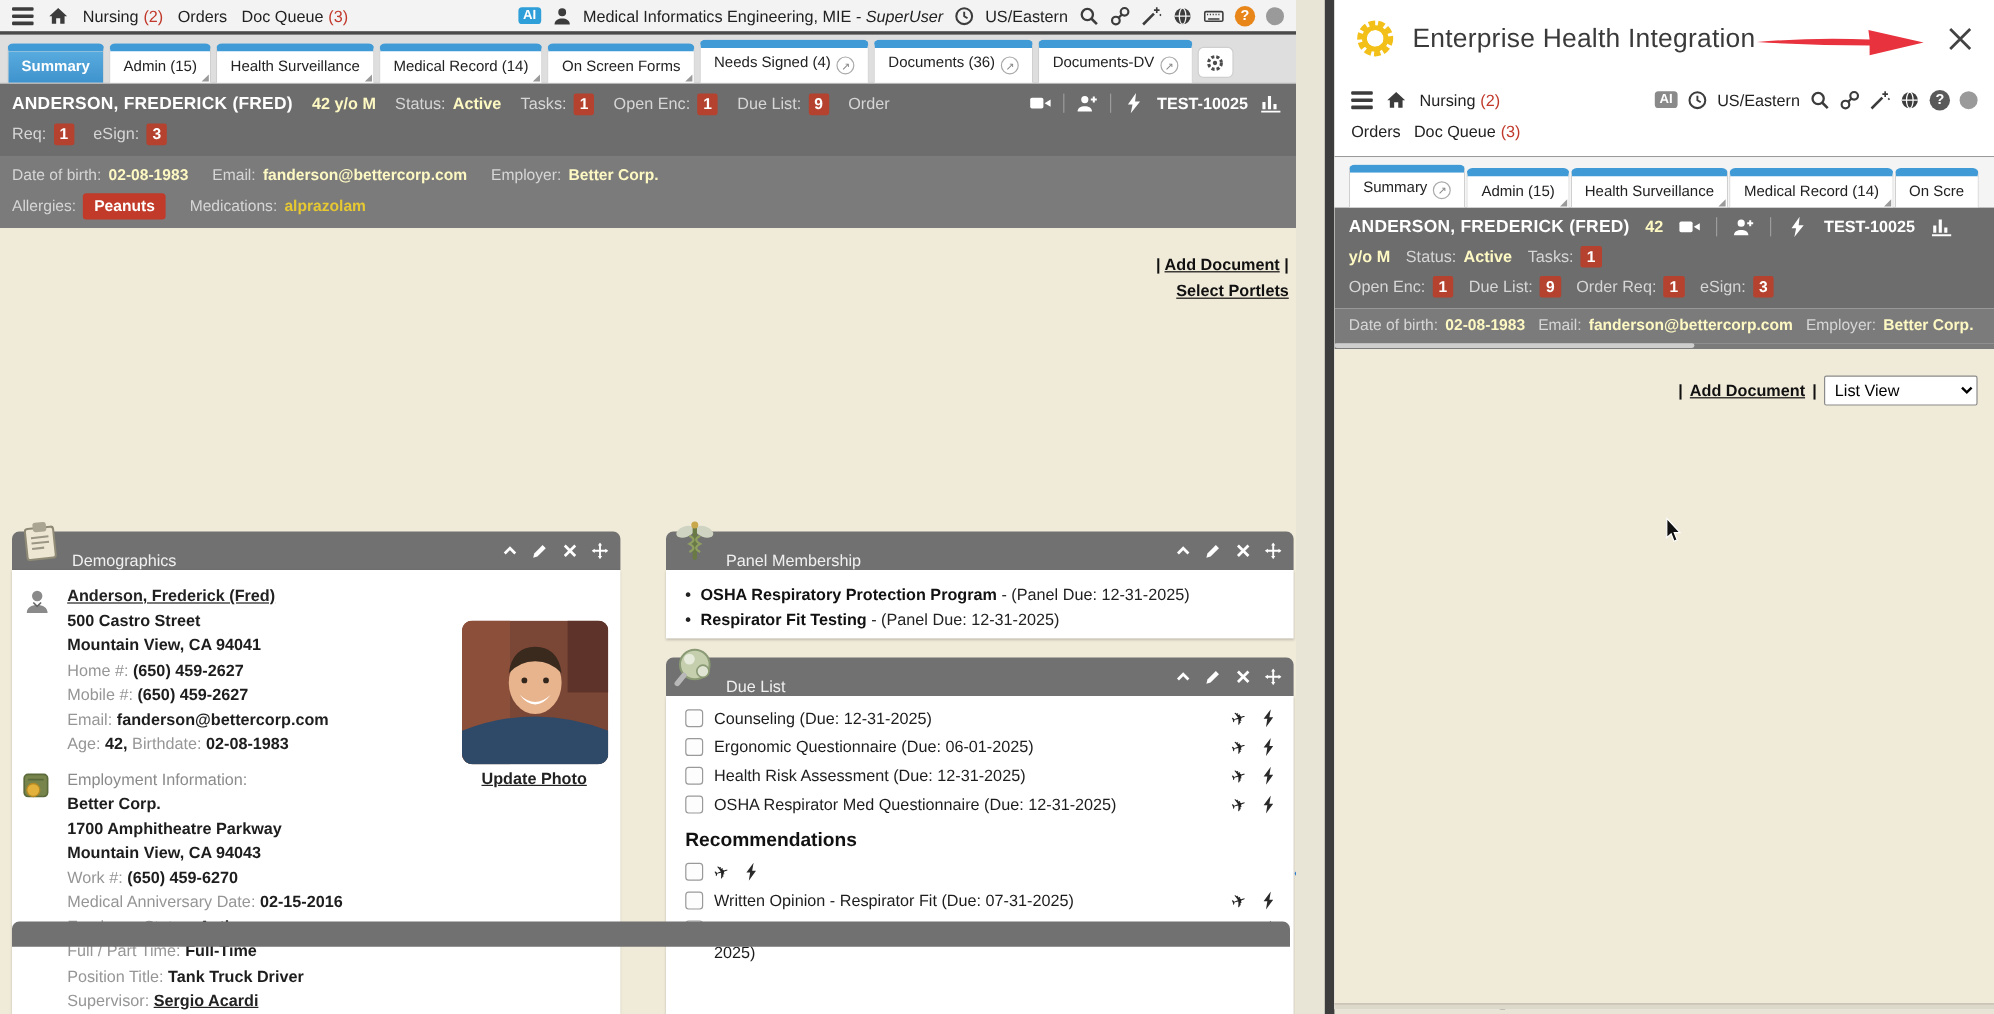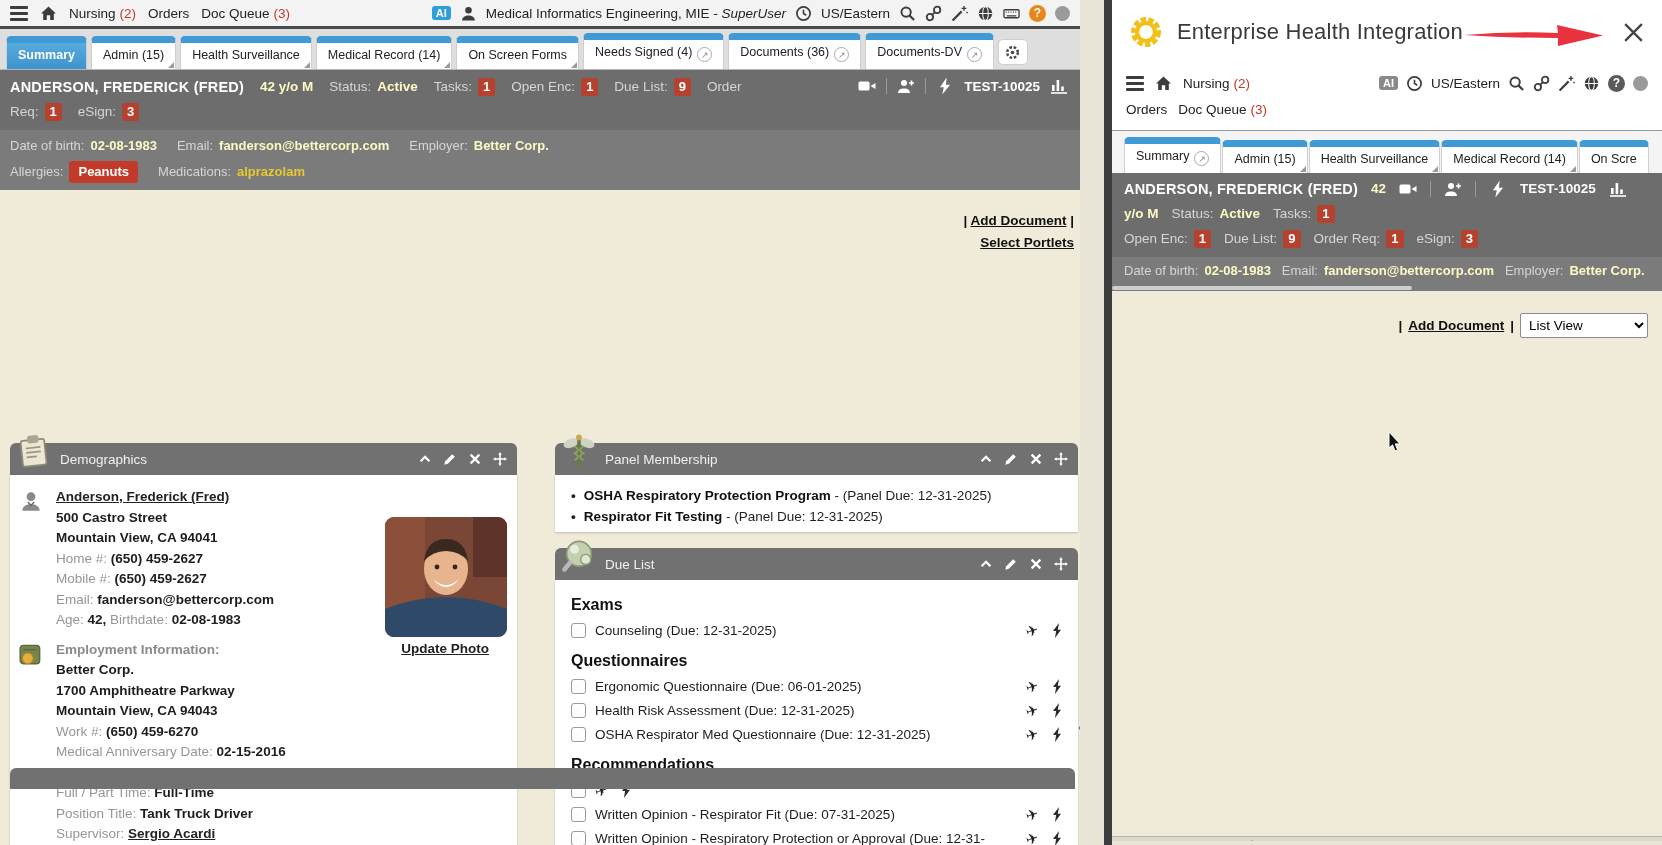--- a/index.html
+++ b/index.html
@@ -49,36 +49,36 @@
   .pt-info { background:#7b7b7b; padding:6px 10px 7px; font-size:13px; }
   .pt-info .pt-line { gap:20px; }
   .allergy-badge { background:#c23b2a; color:#fff; font-weight:bold; padding:1px 9px; border-radius:3px; }
   .meds { color:#e6c832; font-weight:bold; }
 
   .content { position:relative; height:465px; }
   .links-block { position:absolute; right:6px; top:20px; text-align:right; font-size:13.5px; font-weight:bold; color:#111; line-height:22px; }
   .ulink { text-decoration:underline; cursor:pointer; }
 
   .portlet { position:absolute; }
-  .p-header { position:relative; height:32px; background:#717171; border-radius:6px 6px 0 0; display:flex; align-items:center; color:#f0f0f0; font-size:13.5px; padding-left:50px; }
+  .p-header { position:relative; height:32px; background:#717171; border-radius:6px 6px 0 0; display:flex; align-items:flex-end; color:#f0f0f0; font-size:13.5px; padding-left:50px; }
   .p-bigicon { position:absolute; left:6px; top:-10px; width:36px; height:36px; }
   .p-bigicon svg { width:100%; height:100%; }
   .p-actions { position:absolute; right:10px; top:0; height:32px; display:flex; align-items:center; gap:11px; }
   .p-actions .ico { width:14px; height:14px; cursor:pointer; }
   .p-body { background:#fff; box-shadow:0 1px 2px rgba(0,0,0,.2); }
 
   .demographics { left:10px; top:253px; width:507px; height:592px; }
   .demographics .p-body { padding:12px 14px 10px 8px; height:560px; position:relative; font-size:13.5px; }
   .d-sec { display:flex; gap:8px; margin-bottom:9px; }
   .d-icon { width:30px; flex:none; padding-top:1px; }
   .d-icon svg { width:26px; height:26px; }
   .d-lines { line-height:20.5px; color:#222; }
   .lblg { color:#969696; }
   .valb { color:#1d1d1d; font-weight:bold; }
-  .sect-title { color:#8b8b8b; font-weight:bold; }
+  .sect-title { color:#8b8b8b; font-weight:normal; }
   .name-link { font-weight:bold; text-decoration:underline; color:#222; cursor:pointer; }
   .photo-box { position:absolute; right:10px; top:42px; width:122px; height:120px; border-radius:9px; overflow:hidden; }
   .update-photo { position:absolute; right:28px; top:166px; font-weight:bold; text-decoration:underline; color:#222; cursor:pointer;margin-left:36px; }
 
   .panel-mem { left:555px; top:253px; width:523px; height:89px; }
   .panel-mem .p-body { padding:10px 12px 12px 16px; height:57px; font-size:13.5px; line-height:21px; }
   .bullet-row { display:flex; gap:8px; }
   .bullet { color:#222; font-weight:bold; }
   .b-name { font-weight:bold; color:#111; }
   .b-due { color:#222; }
@@ -479,33 +479,31 @@
               </span>
             <span class="ico">
                 <svg viewBox="0 0 16 16">
                   <path d="M8 2v12M2 8h12" stroke="#fff" stroke-width="1.8"></path>
                   <path d="M8 0 6 3h4zM8 16l2-3H6zM0 8l3 2V6zM16 8l-3-2v4z" fill="#fff"></path>
                 </svg>
               </span>
           </span>
         </div>
         <div class="p-body">
-          <div class="dl-h">Exams</div>
           <div class="dl-row">
             <span class="cbx"></span>
             <span class="dl-label">Counseling (Due: 12-31-2025)</span>
             <span class="dl-icons">
                 <span class="plane">✈</span>
                 <span class="bolt-s"><svg viewBox="0 0 13 15">
                     <path d="M8 0 2 8h3.1L4 15l6-8.3H6.8z" fill="#2a2a2a"></path>
                   </svg></span>
               </span>
           </div>
 
-          <div class="dl-h">Questionnaires</div>
           <div class="dl-row">
             <span class="cbx"></span>
             <span class="dl-label">Ergonomic Questionnaire (Due: 06-01-2025)</span>
             <span class="dl-icons">
                 <span class="plane">✈</span>
                 <span class="bolt-s"><svg viewBox="0 0 13 15">
                     <path d="M8 0 2 8h3.1L4 15l6-8.3H6.8z" fill="#2a2a2a"></path>
                   </svg></span>
               </span>
           </div>

